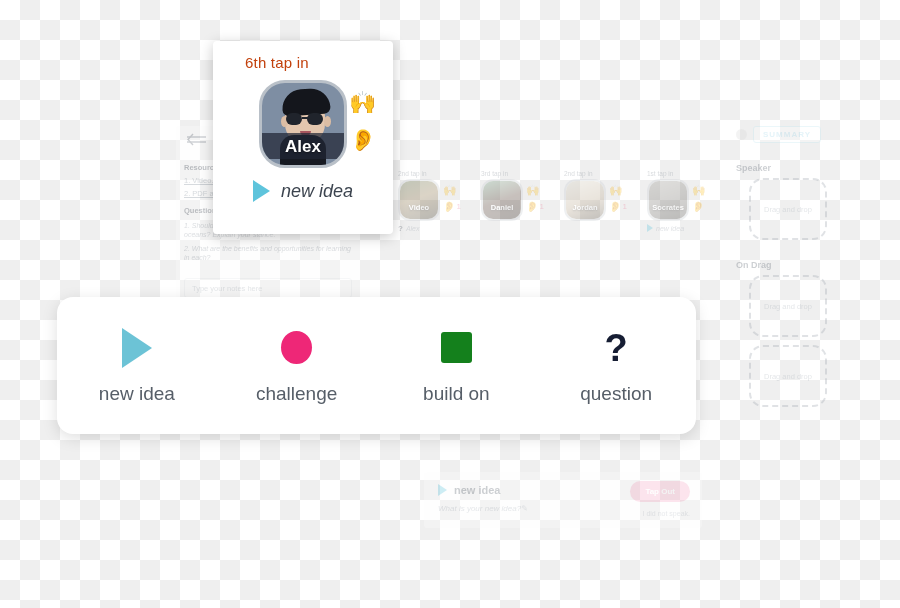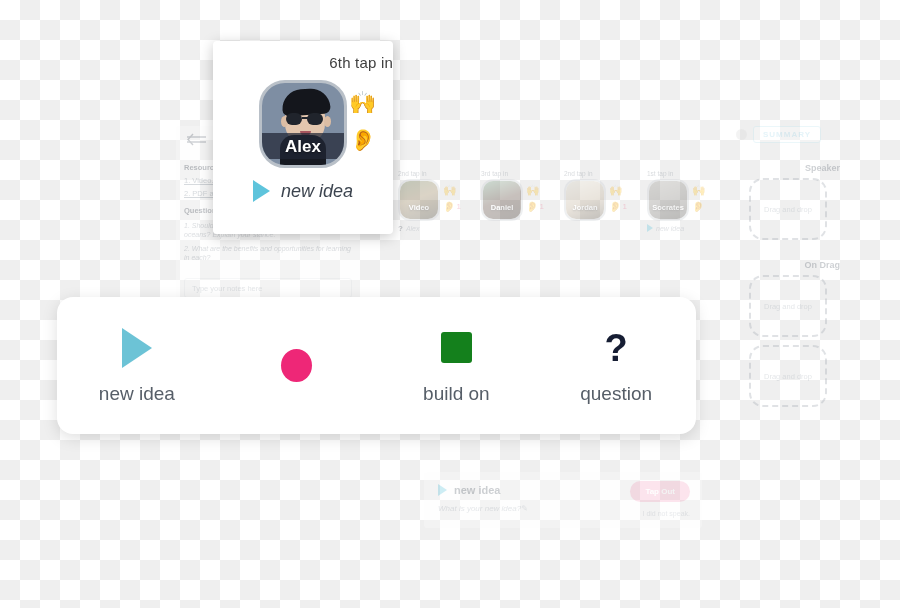--- a/index.html
+++ b/index.html
@@ -204,21 +204,21 @@
     border: 1px solid #bfe6f0;
     border-radius: 3px;
     padding: 3px 9px;
     font-size: 8px;
     font-weight: bold;
     letter-spacing: 1px;
     color: #a9dced;
     background: #fff;
   }
   .rail-section-title {
-    text-align: right;
+    text-align: left;
     font-size: 9px;
     font-weight: bold;
     color: #5c6570;
     margin-top: 20px;
     margin-bottom: 5px;
   }
   .dropzone {
     width: 74px;
     height: 58px;
     margin: 0 auto 8px auto;
@@ -297,25 +297,26 @@
     position: absolute;
     left: 213px;
     top: 41px;
     width: 180px;
     height: 193px;
     background: #ffffff;
     border-radius: 4px;
     box-shadow: 0 3px 14px rgba(0,0,0,.22);
   }
   .alex-title {
-    text-align: right;
+    text-align: left;
     font-size: 15px;
-    color: #404040;
+    color: #c2410c;
     margin-top: 13px;
     letter-spacing: .2px;
+    margin-left: 32px;
   }
   .alex-avatar-wrap {
     position: relative;
     width: 88px;
     height: 88px;
     margin: 9px auto 0 auto;
   }
   .alex-avatar {
     position: absolute;
     inset: 0;
@@ -674,20 +675,21 @@
       <div class="legend-glyph">
         <div class="g-triangle"></div>
       </div>
       <div class="legend-label">new idea</div>
     </div>
 
     <div class="legend-item">
       <div class="legend-glyph">
         <div class="g-circle"></div>
       </div>
+      <div class="legend-label">challenge</div>
     </div>
 
     <div class="legend-item">
       <div class="legend-glyph">
         <div class="g-square"></div>
       </div>
       <div class="legend-label">build on</div>
     </div>
 
     <div class="legend-item">

